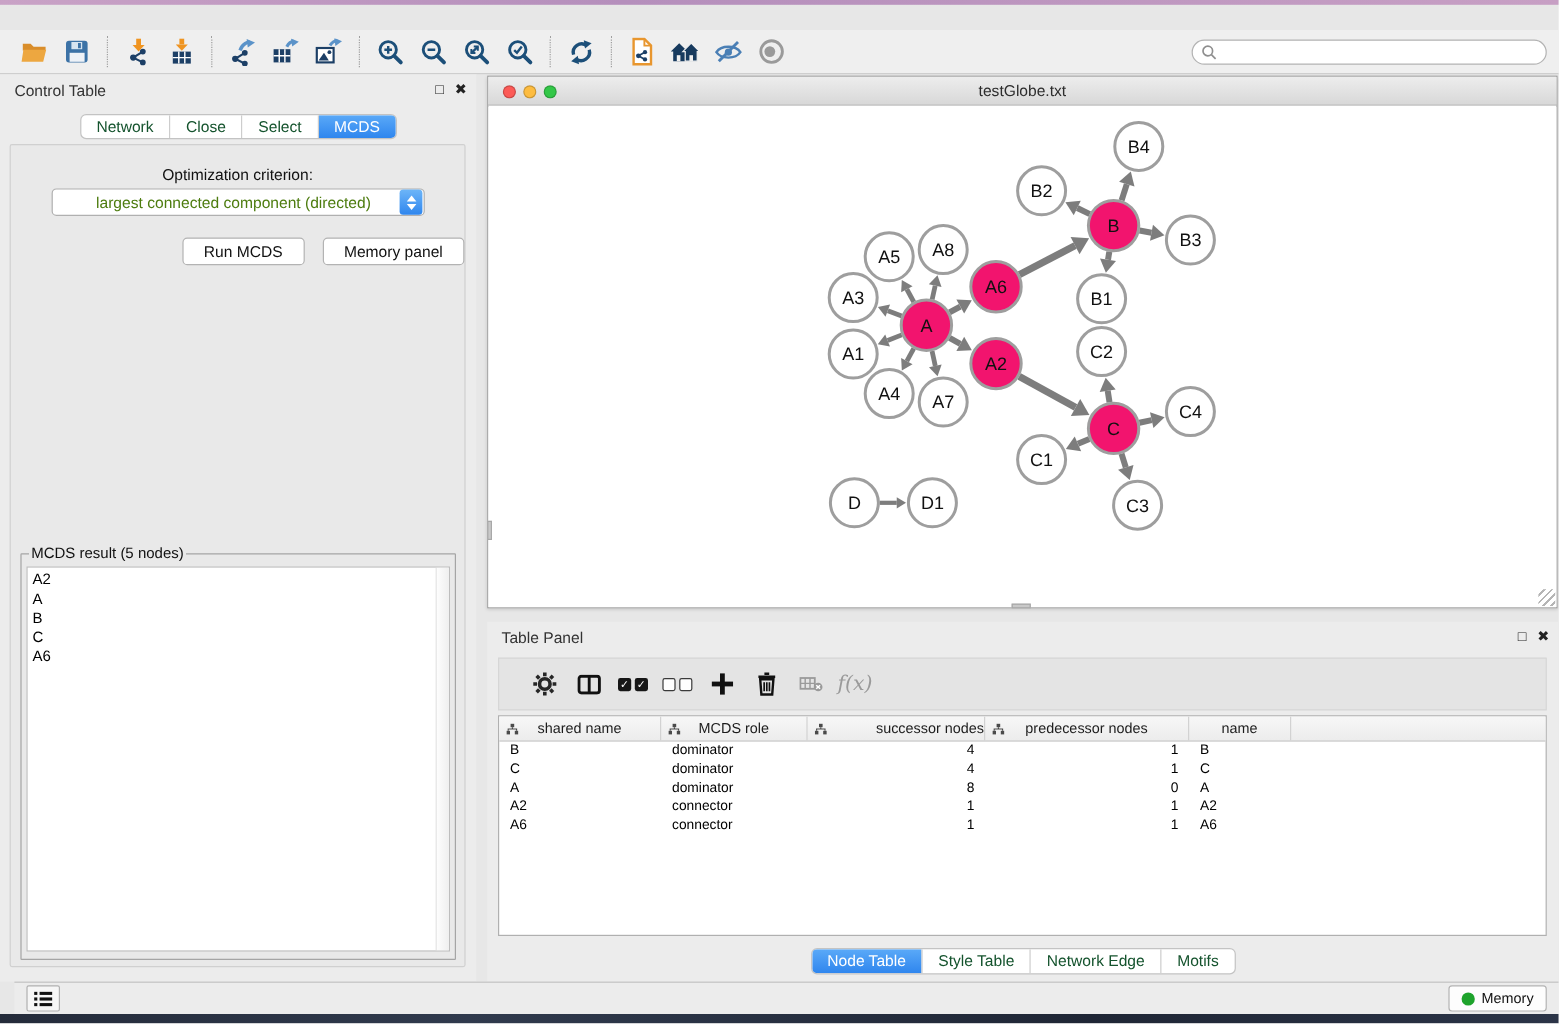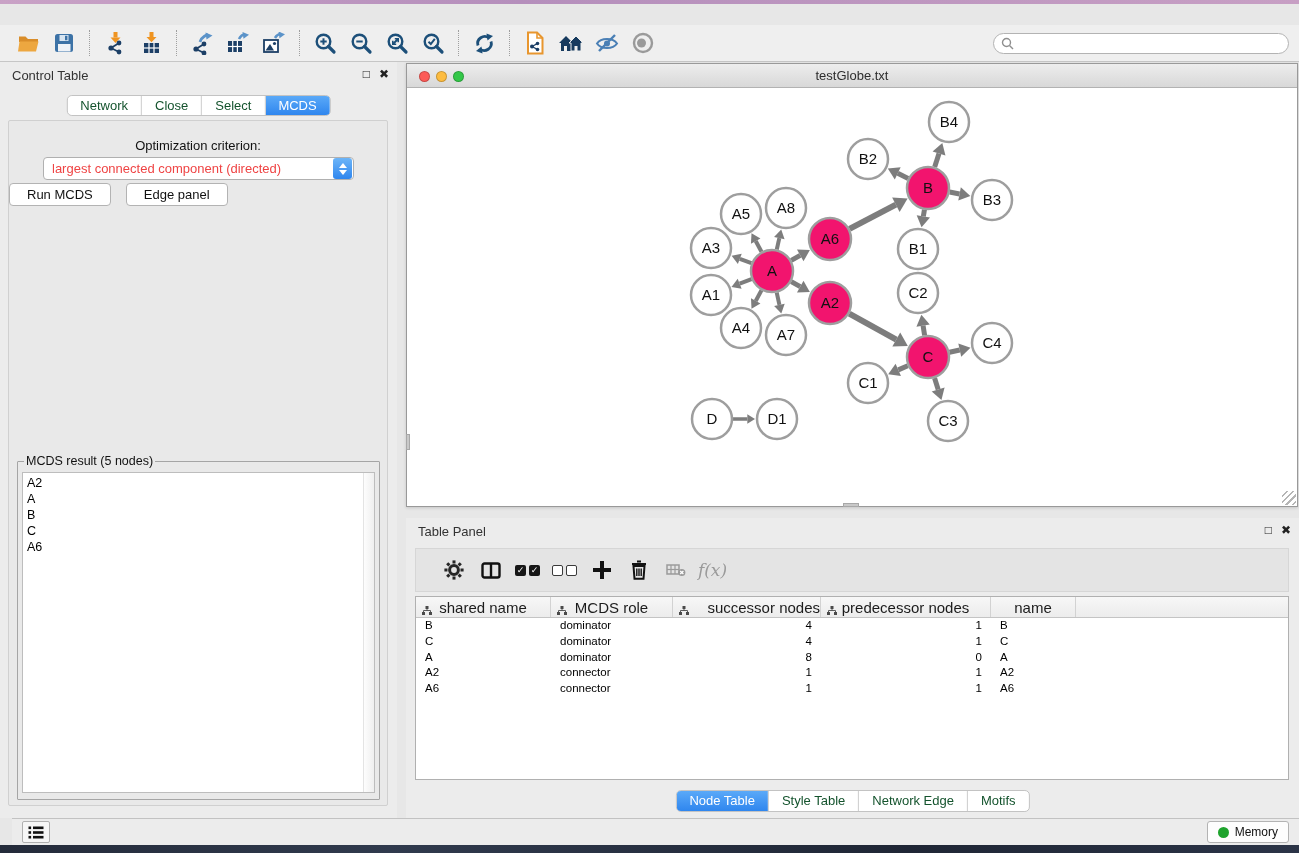--- a/index.html
+++ b/index.html
@@ -42,26 +42,26 @@
       border:1px solid #c3c3c3; border-radius:5px; overflow:hidden; background:#fff; height:21px; }
   .segtab { padding:0 13px; line-height:20px; font-size:13px; color:#14532d; border-left:1px solid #cdcdcd;
       cursor:pointer; white-space:nowrap; }
   .segtab:first-child { border-left:none; }
   .segtab.active { background:linear-gradient(#5aa9f8,#2f86ee); color:#fff; }
   .cbody { position:absolute; left:8px; right:9px; top:58px; bottom:12px; background:#e9e9e9;
       border:1px solid #d0d0d0; border-radius:2px; }
   .optlabel { position:absolute; top:17px; width:100%; text-align:center; font-size:13px; color:#111; }
   .dropdown { position:absolute; top:36px; left:34px; right:33px; height:23px; background:#fff;
       border:1px solid #b0b0b0; border-radius:4px; display:flex; align-items:center; cursor:pointer; }
-  .dropdown .dval { flex:1; font-size:13px; color:#ef4444; padding-left:8px; white-space:nowrap; }
+  .dropdown .dval { flex:1; font-size:13px; color:#4d7c0f; padding-left:8px; white-space:nowrap;margin-left:28px; }
   .stepper { width:19px; height:21px; border-radius:3px; background:linear-gradient(#6db5f8,#2f86ee);
       margin-right:1px; display:flex; flex-direction:column; align-items:center; justify-content:center; gap:2px; }
   .stepper .up { width:0;height:0;border-left:4px solid transparent;border-right:4px solid transparent;border-bottom:5px solid #fff; }
   .stepper .dn { width:0;height:0;border-left:4px solid transparent;border-right:4px solid transparent;border-top:5px solid #fff; }
-  .btnrow { position:absolute; top:62px; width:100%; display:flex; justify-content:flex-start; gap:15px; }
+  .btnrow { position:absolute; top:77px; width:100%; display:flex; justify-content:flex-end; gap:15px; }
   .pushbtn { height:23px; padding:0 17px; background:#fff; border:1px solid #b3b3b3; border-radius:4px;
       font-size:13px; color:#111; cursor:pointer; font-family:"Liberation Sans",sans-serif; }
   .resultbox { position:absolute; left:8px; right:7px; top:333px; bottom:5px;
       border:1px solid #a5a5a5; border-radius:1px; padding:4px 4px 6px 4px; }
   .resultbox legend { font-size:12.5px; color:#111; padding:0 2px; margin-left:2px; }
   .resultlist { width:100%; height:100%; background:#fff; border:1px solid #bdbdbd; position:relative;
       overflow:hidden; padding:2px 14px 0 4px; }
   .resultlist .scrollstrip { position:absolute; right:0; top:0; bottom:0; width:11px;
       background:linear-gradient(90deg,#fdfdfd,#efefef); border-left:1px solid #e4e4e4; }
   .ritem { font-size:12.5px; line-height:16px; color:#000; cursor:default; }
@@ -87,21 +87,21 @@
   .titem { width:37px; display:flex; align-items:center; justify-content:center; cursor:pointer; flex:0 0 auto; }
   .cbpair { display:flex; gap:3px; }
   .cb { width:11px; height:11px; border-radius:2px; }
   .cb.on { background:#161616; color:#fff; font-size:9px; line-height:11px; text-align:center; }
   .cb.off { border:1.5px solid #3a3a3a; background:#fff; }
   .fx { font-family:"DejaVu Serif", serif; font-style:italic; font-size:17px; color:#9a9a9a; }
   .tablewrap { position:absolute; left:9px; right:10px; top:78px; bottom:38px; background:#fff;
       border:1px solid #b0b0b0; overflow:hidden; }
   .tr { display:flex; }
   .thead { background:linear-gradient(#f7f7f7,#ececec); border-bottom:1px solid #c4c4c4; height:21px; }
-  .th { display:flex; align-items:center; justify-content:center; gap:5px; font-size:15px; color:#1c1c1c;
+  .th { display:flex; align-items:center; justify-content:center; gap:5px; font-size:12px; color:#1c1c1c;
       border-right:1px solid #d2d2d2; height:100%; position:relative; cursor:pointer; }
   .th .hicon { position:absolute; left:6px; top:5px; }
   .td { font-size:11.5px; color:#000; line-height:15.8px; height:15.8px; white-space:nowrap; overflow:hidden; }
   .td.al { text-align:left; padding-left:9px; }
   .td.ar { text-align:right; padding-right:9px; }
   .trow { cursor:default; }
   .ttabs { position:absolute; bottom:6px; left:50%; transform:translateX(-50%); display:inline-flex;
       border:1px solid #c3c3c3; border-radius:5px; overflow:hidden; background:#fff; height:22px; }
 
   
@@ -301,21 +301,21 @@
         <div class="optlabel">Optimization criterion:</div>
         <div class="dropdown">
           <span class="dval">largest connected component (directed)</span>
           <span class="stepper">
               <span class="up"></span>
               <span class="dn"></span>
             </span>
         </div>
         <div class="btnrow">
           <button class="pushbtn">Run MCDS</button>
-          <button class="pushbtn">Edge panel</button>
+          <button class="pushbtn">Memory panel</button>
         </div>
         <fieldset class="resultbox">
           <legend>MCDS result (5 nodes)</legend>
           <div class="resultlist">
             <div id="result-items">
                 <div class="ritem">A2</div>
                 <div class="ritem">A</div>
                 <div class="ritem">B</div>
                 <div class="ritem">C</div>
                 <div class="ritem">A6</div>

